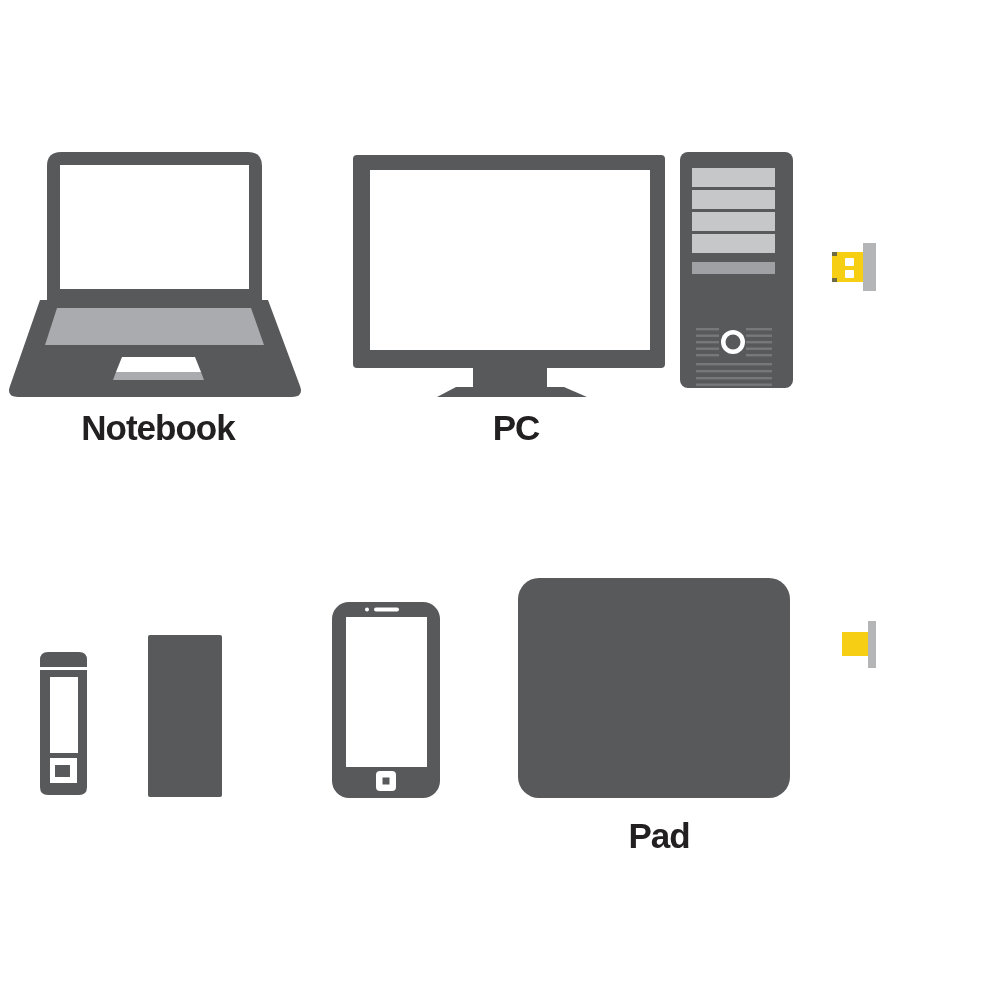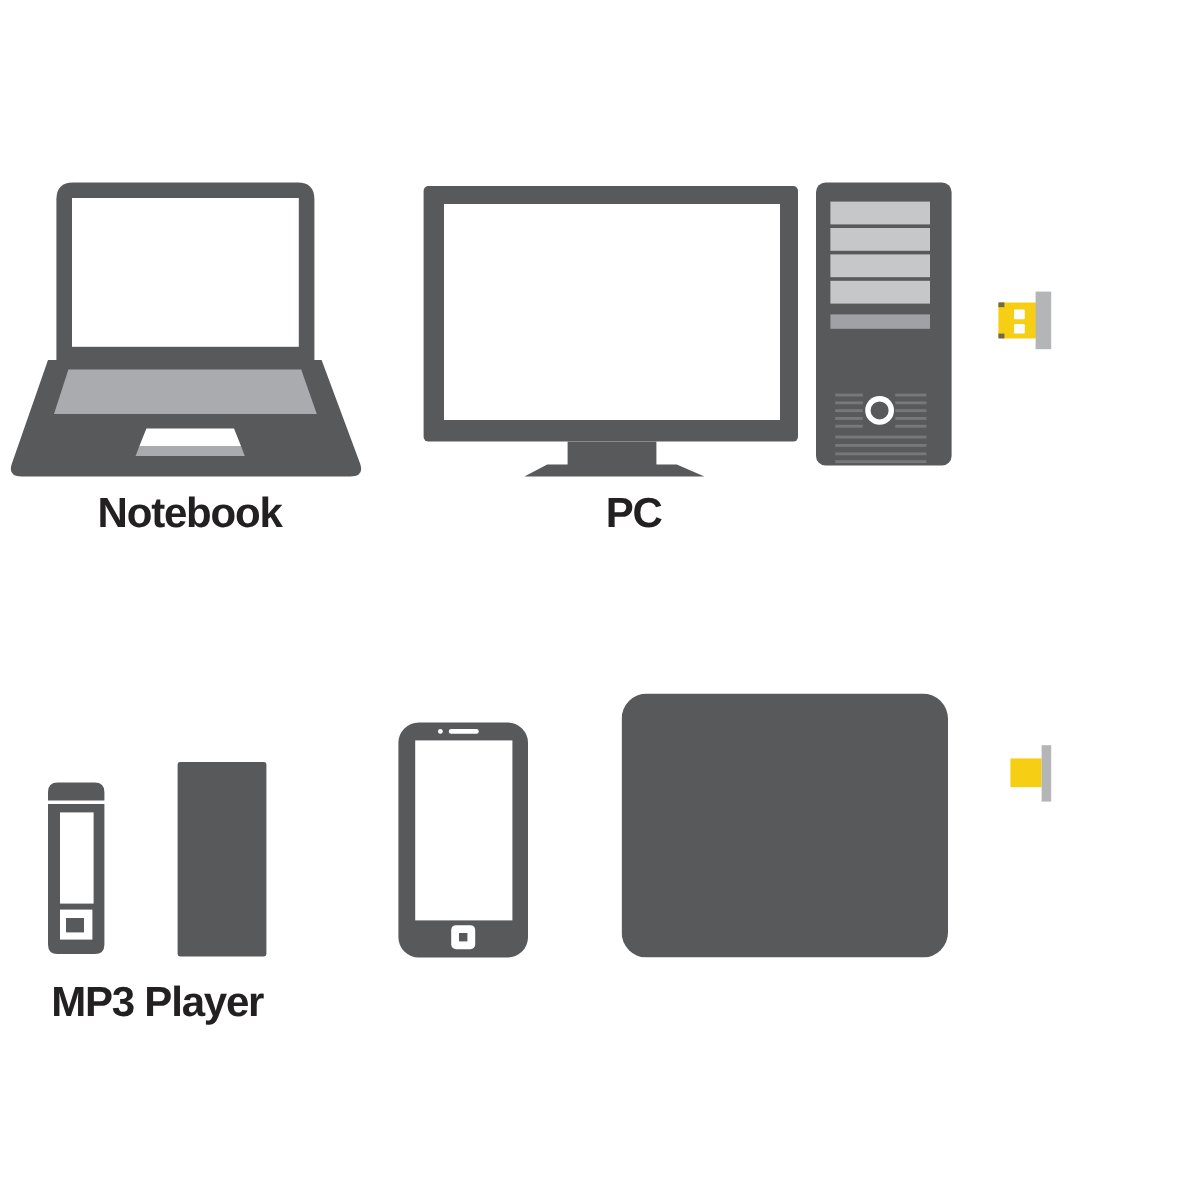--- a/index.html
+++ b/index.html
@@ -26,21 +26,21 @@
     position:absolute;font-size:35px;font-weight:700;letter-spacing:-1px;
     color:var(--label-color);text-align:center;white-space:nowrap;line-height:36px;
   }
   .nb-icon{left:5px;top:150px;width:300px;height:250px;}
   .pc-icon{left:350px;top:148px;width:450px;height:252px;}
   .mp3-icon{left:30px;top:635px;width:200px;height:165px;}
   .phone-icon{left:330px;top:600px;width:112px;height:200px;}
   .pad-icon{left:518px;top:578px;width:272px;height:220px;}
   .cable-icon{left:820px;top:232px;width:180px;height:460px;}
   .lbl-notebook{left:8px;top:410px;width:300px;}
-  .lbl-pc{left:428px;top:410px;width:200px;}
+  .lbl-pc{left:416px;top:410px;width:200px;}
   .lbl-mp3{left:31px;top:818px;width:200px;}
   .lbl-smartphone{left:286px;top:818px;width:200px;}
   .lbl-pad{left:559px;top:818px;width:200px;}
 </style>
 </head>
 <body>
 
 <div class="canvas">
 
   <svg class="icon-svg nb-icon" viewBox="0 0 300 250" aria-hidden="true">
@@ -92,34 +92,34 @@
   <svg class="icon-svg mp3-icon" viewBox="0 0 200 165" aria-hidden="true">
     <g>
       <path d="M10,32 V25 Q10,17 18,17 H49 Q57,17 57,25 V32 Z" fill="var(--device-gray)"></path>
       <path d="M10,35 H57 V152 Q57,160 49,160 H18 Q10,160 10,152 Z" fill="var(--device-gray)"></path>
       <rect x="20" y="42" width="28" height="76" fill="#FFFFFF"></rect>
       <rect x="20" y="123" width="27" height="25" fill="#FFFFFF"></rect>
       <rect x="25" y="130" width="15" height="12" fill="var(--device-gray)"></rect>
     </g>
     <rect x="118" y="0" width="74" height="162" rx="2" fill="var(--device-gray)"></rect>
   </svg>
-  <div class="device-label lbl-mp3">MP3 Player</div>
 
   <svg class="icon-svg phone-icon" viewBox="0 0 112 200" aria-hidden="true">
     <rect x="2" y="2" width="108" height="196" rx="17" fill="var(--device-gray)"></rect>
     <rect x="16" y="17" width="81" height="150" fill="#FFFFFF"></rect>
     <circle cx="37" cy="9.5" r="2" fill="#FFFFFF"></circle>
     <rect x="44" y="7.5" width="25" height="4" rx="2" fill="#FFFFFF"></rect>
     <rect x="46" y="171" width="20" height="20" rx="4" fill="#FFFFFF"></rect>
     <rect x="52.5" y="177.5" width="7" height="7" fill="var(--device-gray)"></rect>
   </svg>
 
   <svg class="icon-svg pad-icon" viewBox="0 0 272 220" aria-hidden="true">
     <rect x="0" y="0" width="272" height="220" rx="21" fill="var(--device-gray)"></rect>
   </svg>
+  <div class="device-label lbl-pad">Pad</div>
 
   <svg class="icon-svg cable-icon" viewBox="0 0 180 460" aria-hidden="true">
     <path d="M118,35.5 H156 Q166.5,35.5 166.5,46 V402 Q166.5,412.5 156,412.5 H128" fill="none" stroke="var(--cable-gray)" stroke-width="13"></path>
     <g>
       <rect x="12" y="20" width="32" height="30" rx="1.5" fill="var(--usb-yellow)"></rect>
       <rect x="12" y="20" width="5" height="4" fill="var(--notch-olive)"></rect>
       <rect x="12" y="46" width="5" height="4" fill="var(--notch-olive)"></rect>
       <rect x="25" y="26" width="9" height="8" rx="1" fill="#FFFFFF"></rect>
       <rect x="25" y="38" width="9" height="8" rx="1" fill="#FFFFFF"></rect>
       <rect x="43" y="11" width="51" height="48" fill="var(--plug-gray)"></rect>

